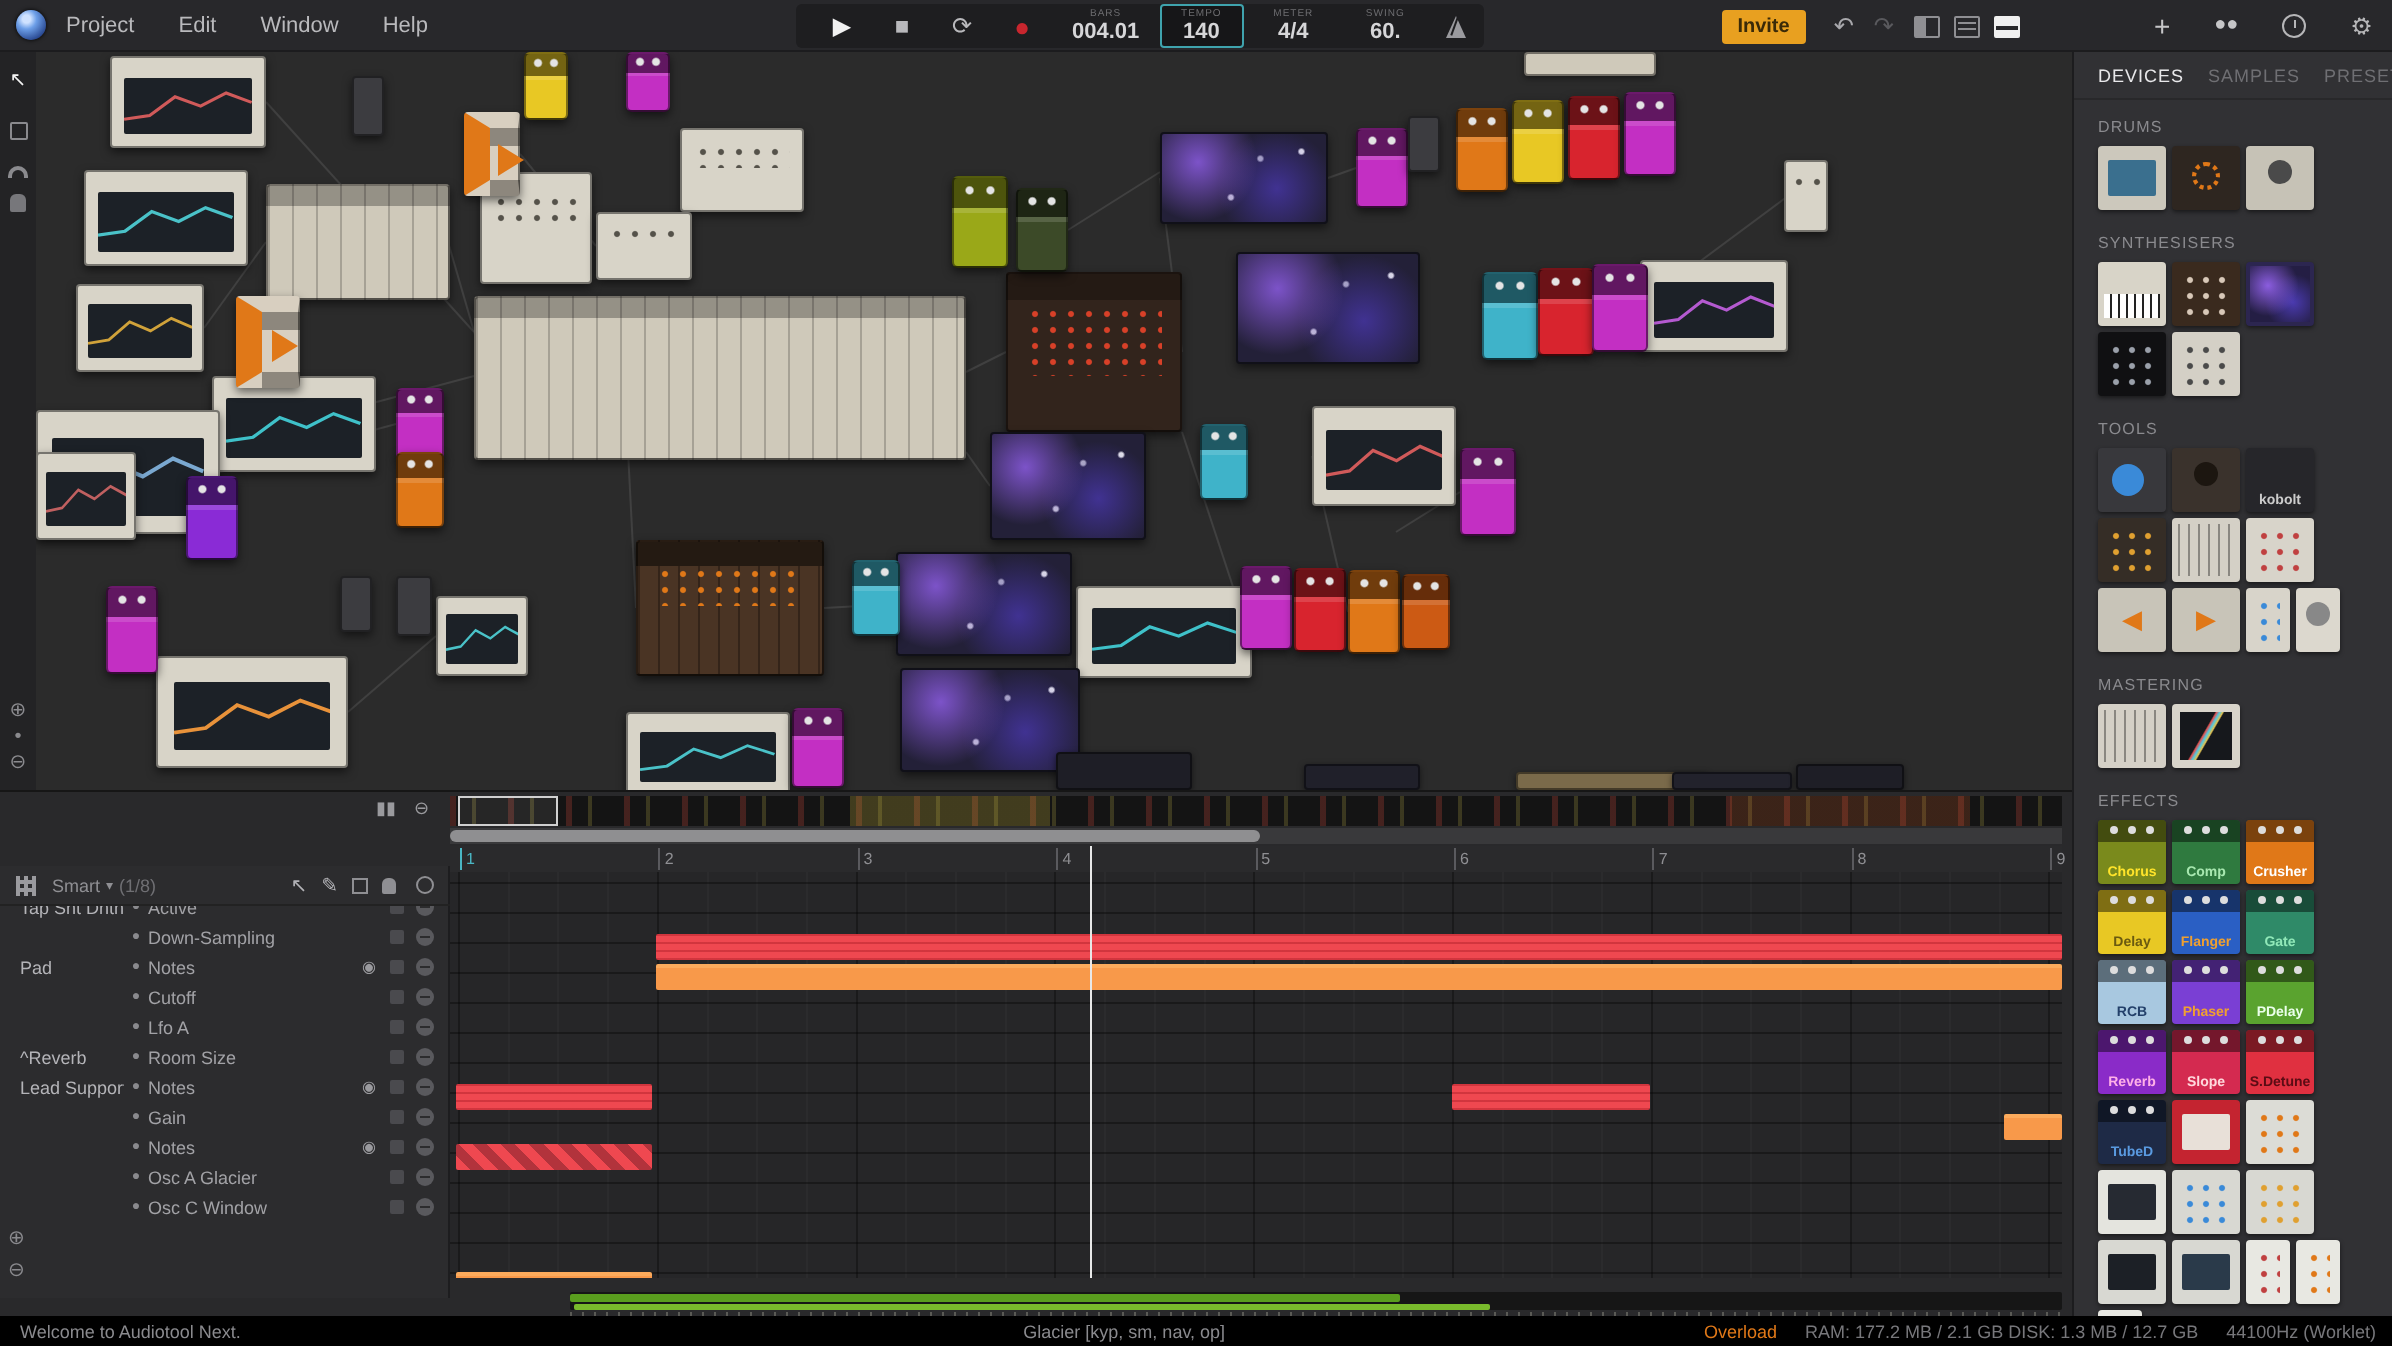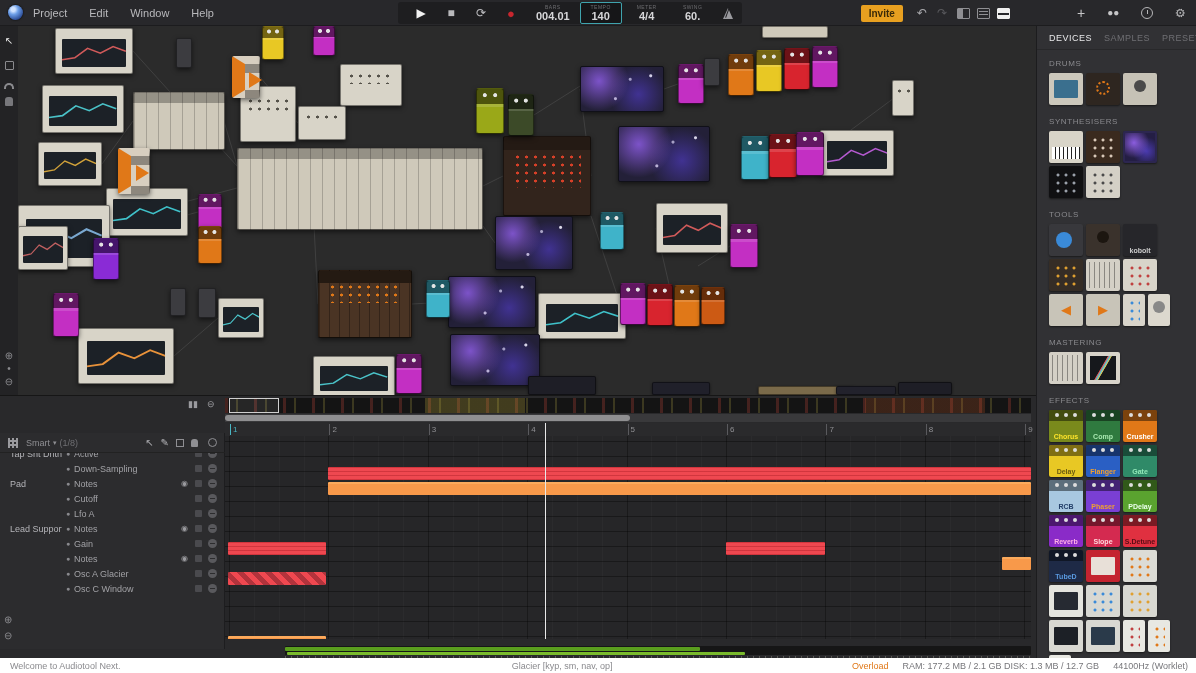--- a/index.html
+++ b/index.html
@@ -117,21 +117,21 @@
   .t-space{position:absolute;inset:2px;background:radial-gradient(circle at 30% 35%,rgba(150,100,240,.9),transparent 55%),radial-gradient(circle at 72% 65%,rgba(90,70,220,.7),transparent 50%),#241e44;}
   .t-dots{position:absolute;inset:5px;background-image:radial-gradient(circle,var(--dc) 1.2px,transparent 1.8px);background-size:8px 8px;}
   .t-strips{position:absolute;inset:3px;background:repeating-linear-gradient(90deg,rgba(0,0,0,.35) 0 1px,transparent 1px 5px);}
   .t-scope{position:absolute;inset:4px;background:linear-gradient(120deg,transparent 44%,#e05050 46%,#50c8e0 50%,#e0c050 54%,transparent 56%),#16181c;}
   .t-glyph{position:absolute;left:0;right:0;top:50%;transform:translateY(-55%);text-align:center;font-size:13px;}
   .t-label{position:absolute;left:0;right:0;bottom:2px;text-align:center;font-size:7px;font-weight:bold;white-space:nowrap;}
   .t-top{position:absolute;left:0;right:0;top:0;height:11px;background:rgba(0,0,0,.45);}
   .t-top:before{content:"";position:absolute;left:6px;top:3px;width:4px;height:4px;border-radius:50%;background:#ddd;box-shadow:9px 0 0 #ddd,18px 0 0 #ddd;}
 
   
-  #statusbar{position:absolute;left:0;top:658px;width:1196px;height:15px;background:#ffffff;display:flex;align-items:center;font-size:9px;z-index:60;}
+  #statusbar{position:absolute;left:0;top:658px;width:1196px;height:15px;background:#000000;display:flex;align-items:center;font-size:9px;z-index:60;}
   #status-left{color:#8a8a8e;margin-left:10px;}
   #status-center{position:absolute;left:47%;transform:translateX(-50%);color:#8a8a8e;}
   #status-right{margin-left:auto;display:flex;align-items:center;}
   #status-overload{color:#e07818;margin-right:14px;}
   #status-ram{color:#77777b;margin-right:14px;}
   #status-rate{color:#77777b;margin-right:8px;}
 </style>
 </head>
 <body>
 
@@ -424,20 +424,27 @@
             <span class="cx"></span>
           </div>
           <div class="trow">
             <span class="tname"></span>
             <span class="bullet">●</span>
             <span class="pname">Lfo A</span>
             <span class="lk"></span>
             <span class="cx"></span>
           </div>
           <div class="trow">
+            <span class="tname">^Reverb</span>
+            <span class="bullet">●</span>
+            <span class="pname">Room Size</span>
+            <span class="lk"></span>
+            <span class="cx"></span>
+          </div>
+          <div class="trow">
             <span class="tname">Lead Support</span>
             <span class="bullet">●</span>
             <span class="pname">Notes</span>
             <span class="tg">◉</span>
             <span class="lk"></span>
             <span class="cx"></span>
           </div>
           <div class="trow">
             <span class="tname"></span>
             <span class="bullet">●</span>

